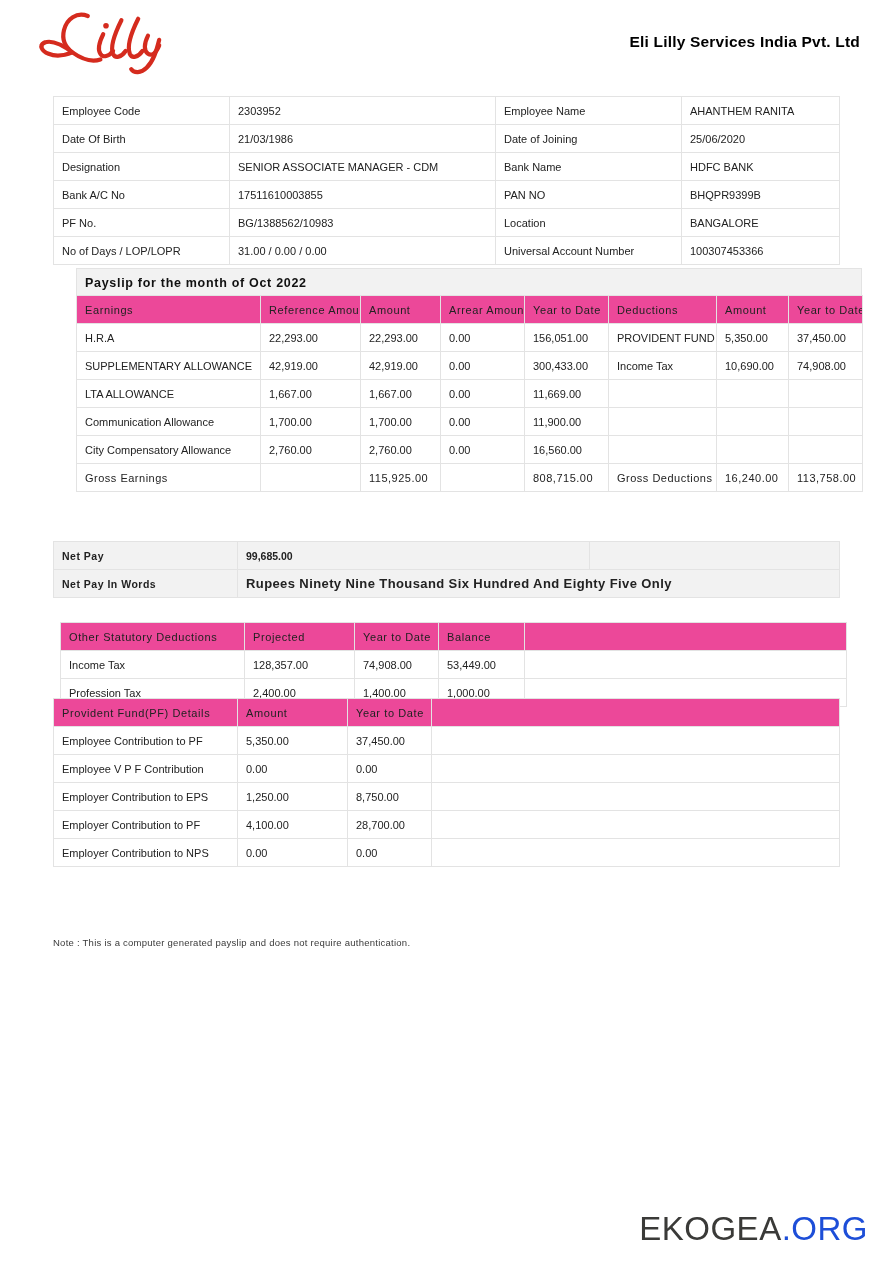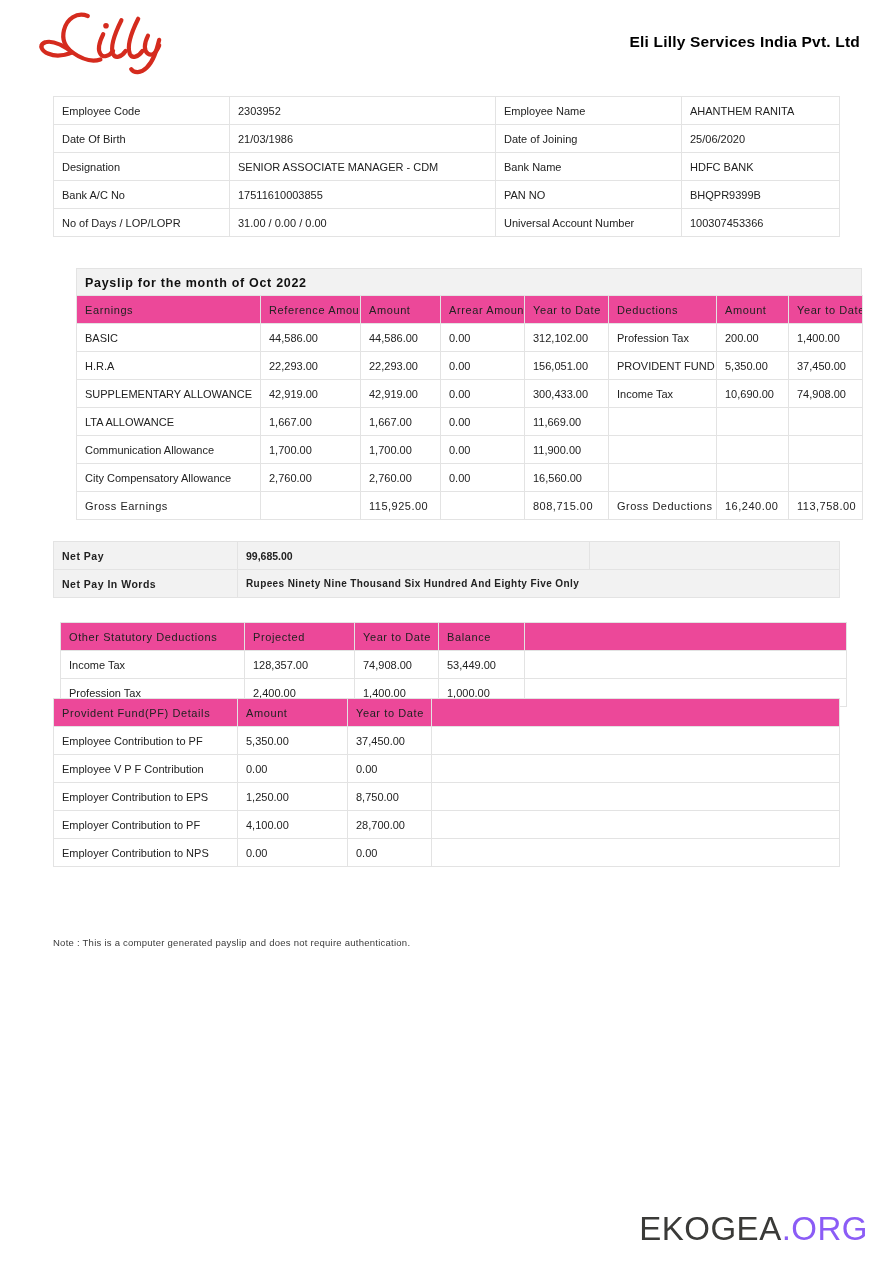--- a/index.html
+++ b/index.html
@@ -170,20 +170,26 @@
           <td>Designation</td>
           <td>SENIOR ASSOCIATE MANAGER - CDM</td>
           <td>Bank Name</td>
           <td>HDFC BANK</td>
         </tr>
         <tr>
           <td>Bank A/C No</td>
           <td>17511610003855</td>
           <td>PAN NO</td>
           <td>BHQPR9399B</td>
+        </tr>
+        <tr>
+          <td>PF No.</td>
+          <td>BG/1388562/10983</td>
+          <td>Location</td>
+          <td>BANGALORE</td>
         </tr>
         <tr>
           <td>No of Days / LOP/LOPR</td>
           <td>31.00 / 0.00 / 0.00</td>
           <td>Universal Account Number</td>
           <td>100307453366</td>
         </tr>
       </tbody>
   </table>
 </div>
@@ -208,30 +214,20 @@
         <th class="num">Amount</th>
         <th class="num">Arrear Amount</th>
         <th class="num">Year to Date</th>
         <th>Deductions</th>
         <th class="num">Amount</th>
         <th class="num">Year to Date</th>
       </tr>
     </thead>
     <tbody id="earn-body">
         <tr>
-          <td>BASIC</td>
-          <td class="num">44,586.00</td>
-          <td class="num">44,586.00</td>
-          <td class="num">0.00</td>
-          <td class="num">312,102.00</td>
-          <td>Profession Tax</td>
-          <td class="num">200.00</td>
-          <td class="num">1,400.00</td>
-        </tr>
-        <tr>
           <td>H.R.A</td>
           <td class="num">22,293.00</td>
           <td class="num">22,293.00</td>
           <td class="num">0.00</td>
           <td class="num">156,051.00</td>
           <td>PROVIDENT FUND</td>
           <td class="num">5,350.00</td>
           <td class="num">37,450.00</td>
         </tr>
         <tr>
@@ -298,21 +294,21 @@
         <col style="width:250px">
     </colgroup>
     <tbody>
       <tr>
         <td class="hdrcell" style="background:#f2f2f2;font-weight:bold;font-size:10.5px;letter-spacing:0.5px;">Net Pay</td>
         <td style="background:#f2f2f2;font-weight:bold;font-size:10.5px;">99,685.00</td>
         <td style="background:#f2f2f2;"></td>
       </tr>
       <tr>
         <td style="background:#f2f2f2;font-weight:bold;font-size:10.5px;letter-spacing:0.5px;">Net Pay In Words</td>
-        <td colspan="2" style="background:#f2f2f2;font-weight:bold;font-size:10px;letter-spacing:0.4px;">Rupees Ninety Nine Thousand Six Hundred And Eighty Five Only</td>
+        <td colspan="2" style="background:#f2f2f2;font-weight:bold;font-size:13px;letter-spacing:0.4px;">Rupees Ninety Nine Thousand Six Hundred And Eighty Five Only</td>
       </tr>
     </tbody>
   </table>
 </div>
 
 <div class="sheet" style="top:622px;margin-left:7px;">
   <table class="grid">
     <colgroup>
       <col style="width:184px">
         <col style="width:110px">
@@ -395,14 +391,14 @@
           <td class="num">0.00</td>
           <td></td>
         </tr>
       </tbody>
   </table>
 </div>
 
 <div class="note">Note :  This is a computer generated payslip and does not require authentication.</div>
 
 <div class="watermark">
-  <span class="wm-a" style="color: rgb(58, 58, 56);">EKOGEA</span><span class="wm-b" style="color: #8b5cf6; margin-top: 47px;">.ORG</span>
+  <span class="wm-a" style="color: rgb(58, 58, 56);">EKOGEA</span><span class="wm-b" style="color: #1d4ed8; margin-top: 47px;">.ORG</span>
 </div>
 
 </body></html>

